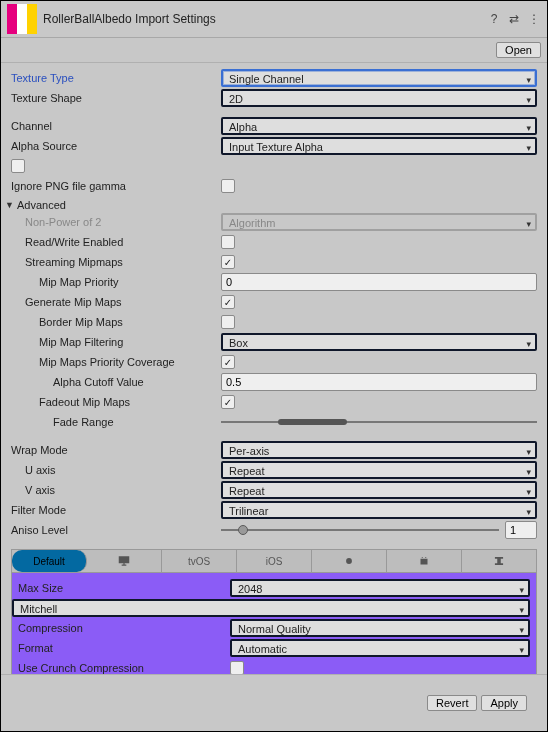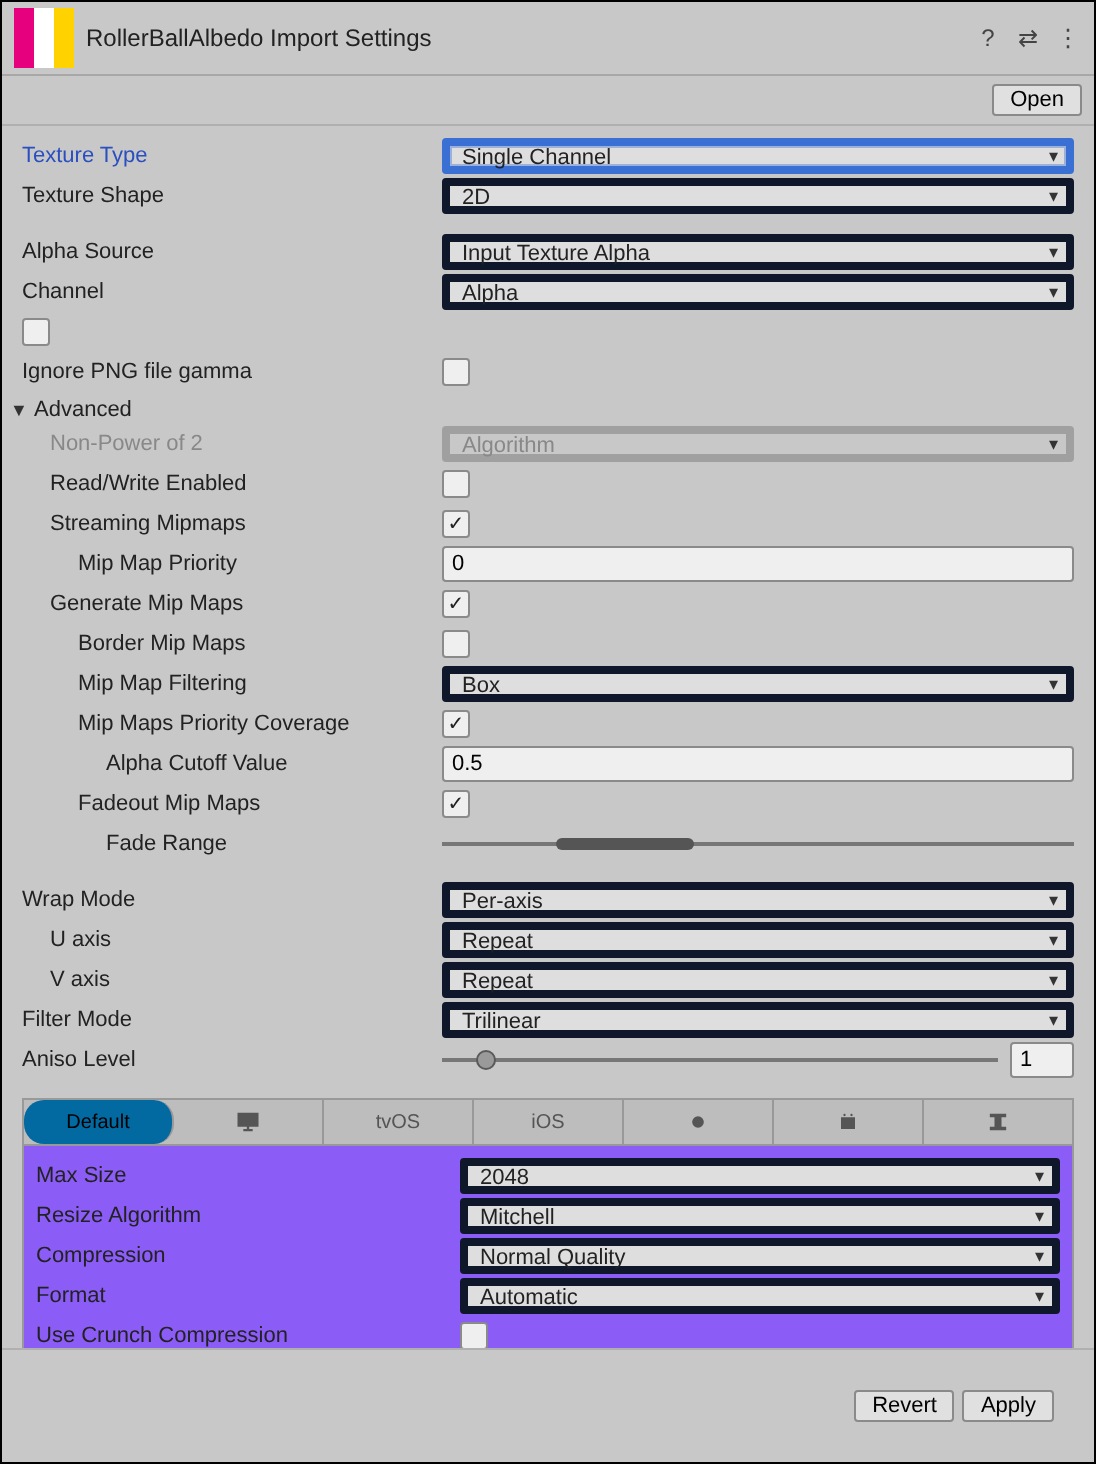--- a/index.html
+++ b/index.html
@@ -68,25 +68,25 @@
   }
   .label.ind1 { padding-left: 14px; }
   .label.ind2 { padding-left: 28px; }
   .label.ind3 { padding-left: 42px; }
   .highlighted { color: #2a4fbf; }
   .disabled { color: #888; }
   .ctrl { flex: 1; }
   .dropdown {
     position: relative;
     background: #dedede;
-    border: 4px solid #0f172a;
+    border: 2px solid #0f172a;
     border-radius: 2px;
     height: 18px;
     display: flex;
-    align-items: flex-start;
+    align-items: flex-end;
     padding: 0 16px 0 6px;
     font-size: 11px;
     cursor: pointer;
   }
   .dropdown.hl { border-color: #3a6fd3; box-shadow: 0 0 0 1px rgba(58,111,211,0.4) inset; }
   .dropdown::after {
     content: "▾";
     position: absolute;
     right: 4px;
     font-size: 9px;
@@ -211,32 +211,32 @@
       <div class="ctrl">
           <div class="dropdown">
             <span>2D</span>
           </div>
         </div>
     </div>
 
     <div class="spacer"></div>
 
     <div class="row">
+      <div class="label">Channel</div>
+      <div class="ctrl">
+          <div class="dropdown">
+            <span>Alpha</span>
+          </div>
+        </div>
+    </div>
+    <div class="row">
       <div class="label">Alpha Source</div>
       <div class="ctrl">
           <div class="dropdown">
             <span>Input Texture Alpha</span>
-          </div>
-        </div>
-    </div>
-    <div class="row">
-      <div class="label">Channel</div>
-      <div class="ctrl">
-          <div class="dropdown">
-            <span>Alpha</span>
           </div>
         </div>
     </div>
     <div class="row">
       <div class="ctrl">
           <div class="checkbox"></div>
         </div>
     </div>
     <div class="row">
       <div class="label">Ignore PNG file gamma</div>
@@ -396,21 +396,20 @@
     <div class="platform-body">
       <div class="row">
         <div class="label">Max Size</div>
         <div class="ctrl">
             <div class="dropdown">
               <span>2048</span>
             </div>
           </div>
       </div>
       <div class="row">
-        <div class="label">Resize Algorithm</div>
         <div class="ctrl">
             <div class="dropdown">
               <span>Mitchell</span>
             </div>
           </div>
       </div>
       <div class="row">
         <div class="label">Compression</div>
         <div class="ctrl">
             <div class="dropdown">

